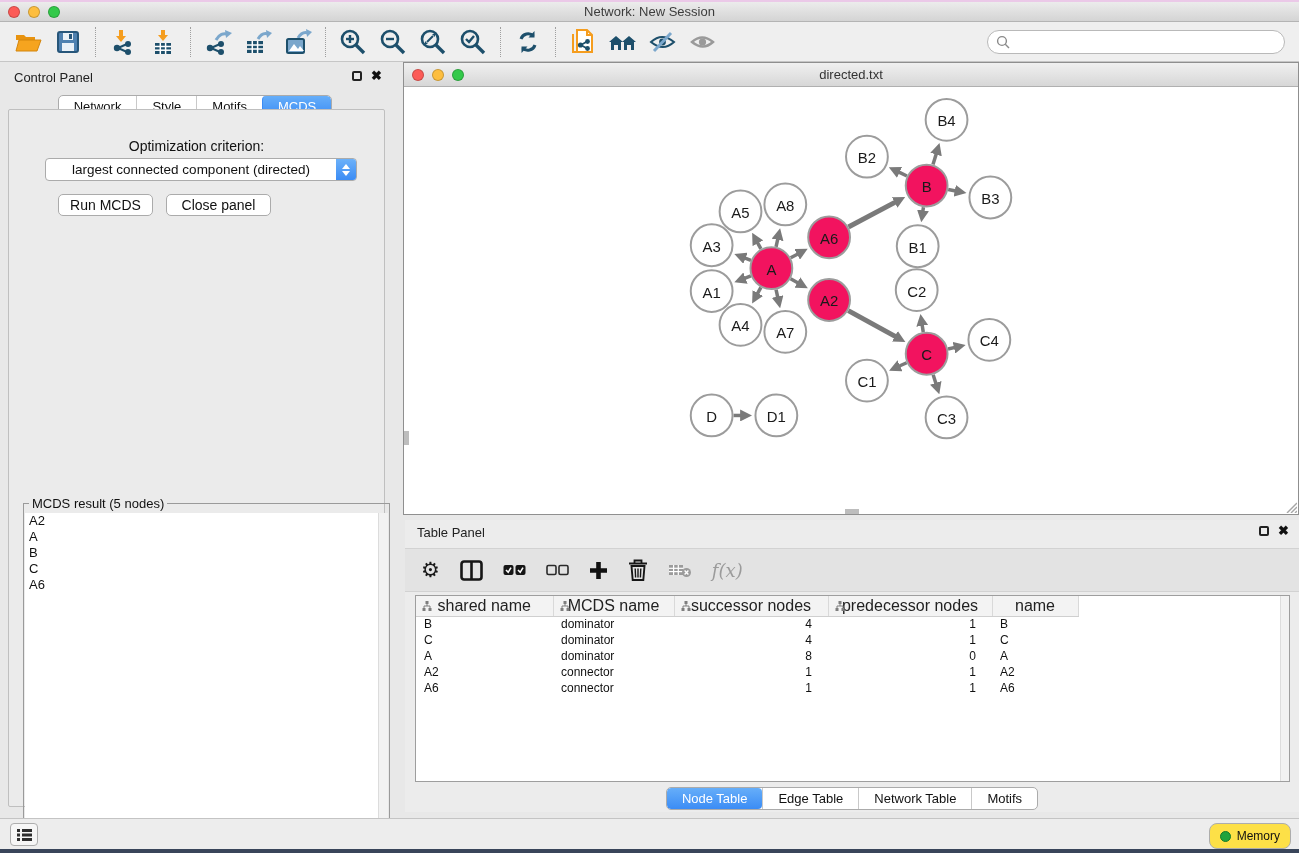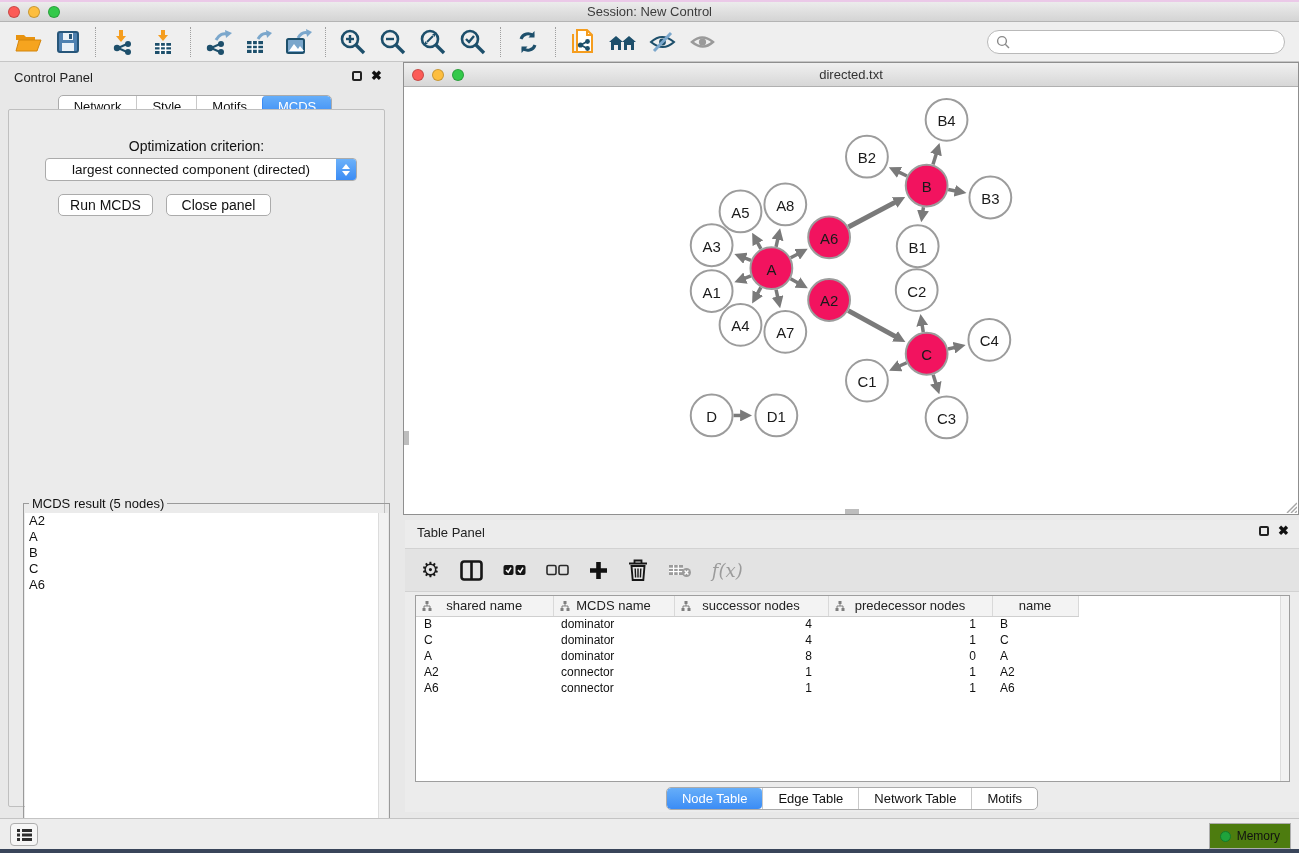--- a/index.html
+++ b/index.html
@@ -68,46 +68,46 @@
   .tp-toolbar{position:absolute;top:28px;left:0;right:0;height:44px;background:#E3E3E3;
     border-top:1px solid #D2D2D2;border-bottom:1px solid #D2D2D2;display:flex;align-items:center;
     gap:20px;padding:0 16px;}
   .tp-ic{display:flex;align-items:center;justify-content:center;height:26px;}
   .gear{font-size:21px;color:#1A1A1A;line-height:22px;}
   .fx{font-family:"DejaVu Serif",serif;font-style:italic;font-size:18px;color:#9B9B9B;}
   .tablewrap{position:absolute;top:75px;left:10px;right:9px;bottom:30px;background:#FFF;
     border:1px solid #9E9E9E;overflow:hidden;}
   table.nodetbl{border-collapse:collapse;font-size:12px;table-layout:fixed;}
   table.nodetbl th{height:20px;background:#F3F3F3;border-bottom:1px solid #CFCFCF;
-    border-right:1px solid #D9D9D9;font-weight:normal;font-size:13px;color:#222;
+    border-right:1px solid #D9D9D9;font-weight:normal;font-size:16px;color:#222;
     text-align:center;position:relative;white-space:nowrap;}
   table.nodetbl th.filler{background:#FFF;border:none;border-bottom:1px solid #FFF;}
   table.nodetbl th svg{position:absolute;left:6px;top:5px;}
   table.nodetbl td{height:16px;padding:0 8px;white-space:nowrap;color:#111;}
   table.nodetbl td.num{text-align:right;padding-right:16px;}
   .tbltrack{position:absolute;right:0;top:0;bottom:0;width:9px;background:#F2F2F2;border-left:1px solid #DDD;}
   .tp-tabs{position:absolute;bottom:2px;left:0;width:100%;text-align:center;}
   
   .statusbar{position:absolute;left:0;top:818px;width:1299px;height:31px;background:#EDEDED;
     border-top:1px solid #C4C4C4;}
   .sb-left{position:absolute;left:10px;top:4px;width:28px;height:23px;background:#F6F6F6;
     border:1px solid #ADADAD;border-radius:4px;display:flex;align-items:center;justify-content:center;}
-  .sb-mem{position:absolute;right:8px;top:4px;height:23px;padding:12px 10px;background:#4d7c0f;
-    border:1px solid #ADADAD;border-radius:0;display:flex;align-items:center;gap:6px;font-size:12px;color:#111;}
+  .sb-mem{position:absolute;right:8px;top:4px;height:23px;padding:12px 10px;background:#fde047;
+    border:1px solid #ADADAD;border-radius:8px;display:flex;align-items:center;gap:6px;font-size:12px;color:#111;}
   .memdot{width:11px;height:11px;border-radius:50%;background:#1FA33C;border:1px solid #147A2A;}
   .wallpaper{position:absolute;left:0;top:849px;width:1299px;height:4px;background:#39455A;}
 </style>
 </head>
 <body>
 
 <div class="app">
   <div class="topline"></div>
 
   <div class="titlebar">
-    <span class="title">Session: New Control</span>
+    <span class="title">Network: New Session</span>
     <span class="tl red"></span>
     <span class="tl yellow"></span>
     <span class="tl green"></span>
   </div>
 
   <div class="toolbar">
     <span class="tbtn">
       <svg width="28" height="24" viewBox="0 0 28 24">
           <path d="M2 5h8l2 2h9v3H2z" fill="#E8930F"></path>
           <path d="M2 21 5 10h22l-4 11z" fill="#F6A41F" stroke="#D4860D"></path>

